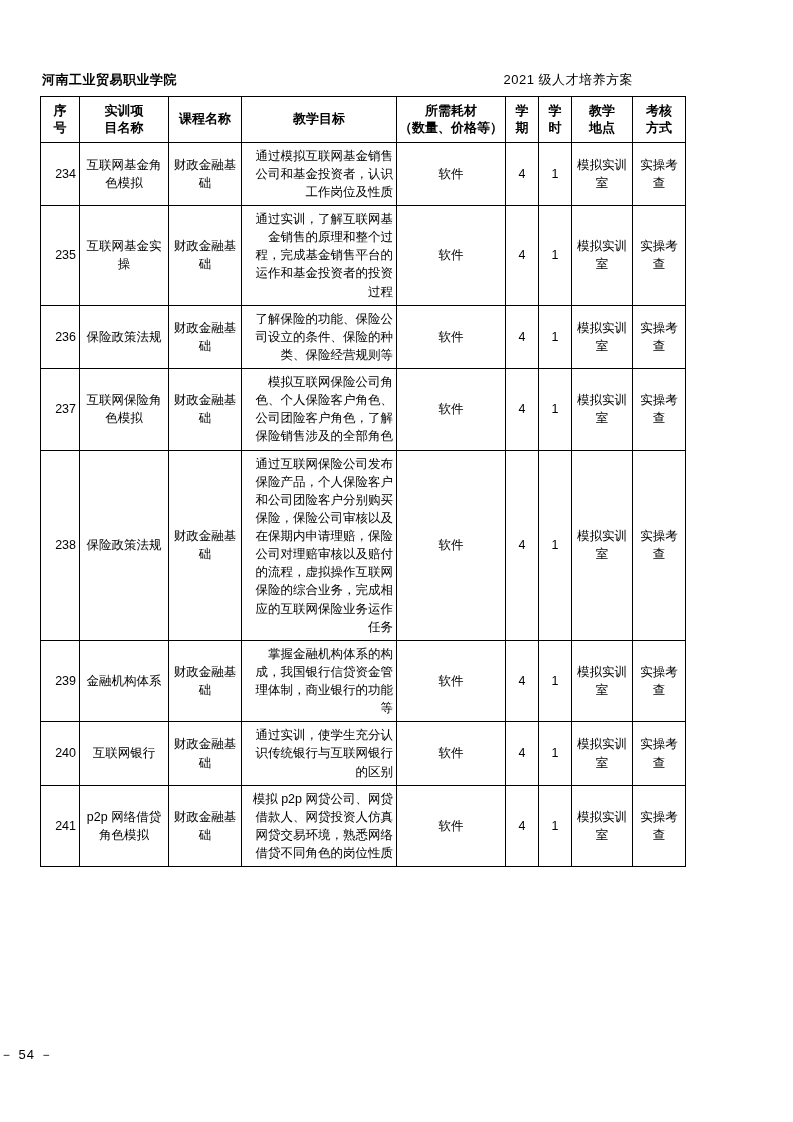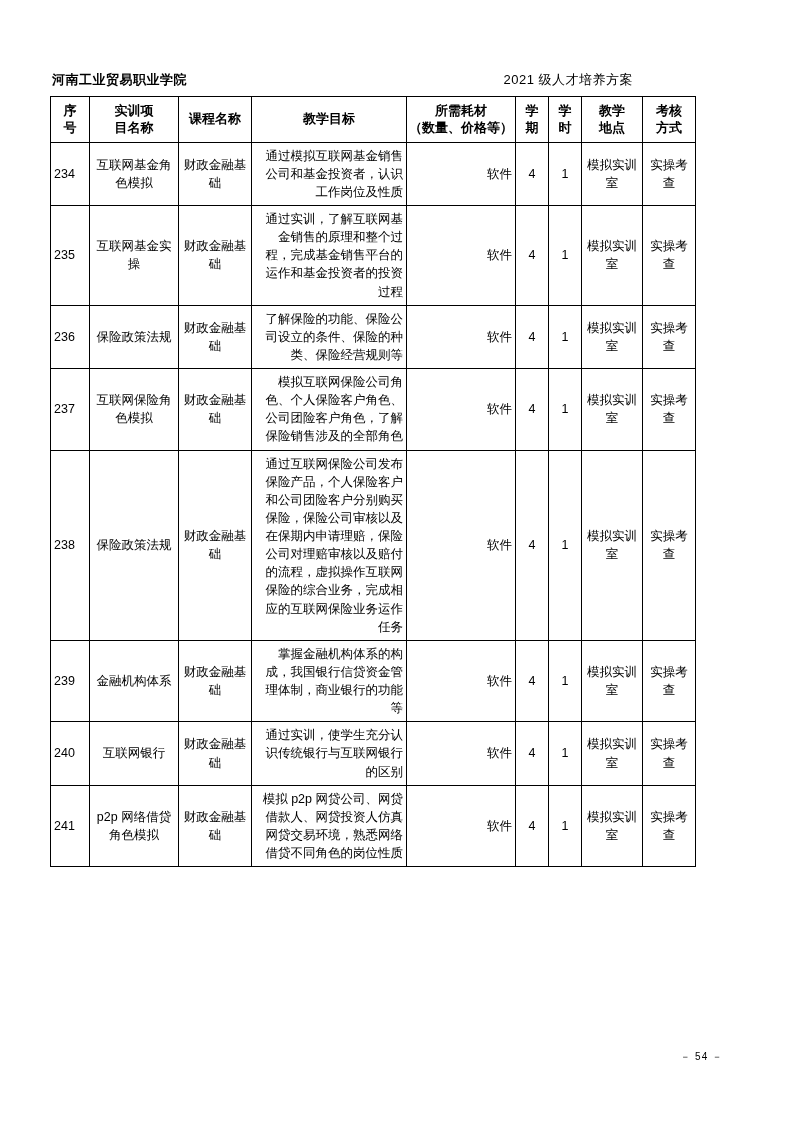--- a/index.html
+++ b/index.html
@@ -12,21 +12,21 @@
     height: 1122px;
     font-family: "Liberation Serif", "DejaVu Serif", serif;
     color: #000000;
     position: relative;
   }
   .page {
     position: relative;
     width: 723px;
     height: 1122px;
     box-sizing: border-box;
-    padding: 72px 88px 0 50px;
+    padding: 72px 88px 0 40px;
   }
   .header {
     display: flex;
     justify-content: space-between;
     align-items: flex-end;
     font-size: 13px;
     line-height: 1.2;
     margin-bottom: 8px;
     padding: 0 2px;
   }
@@ -51,47 +51,47 @@
     font-size: 12.5px;
     line-height: 1.45;
     padding: 4px 3px;
   }
   table.plan th {
     text-align: center;
     font-weight: bold;
     font-size: 13px;
     padding: 5px 2px;
   }
-  .c-seq    { width: 34px;  text-align: left; }
+  .c-seq    { width: 34px;  text-align: right; }
   .c-proj   { width: 84px;  text-align: center; }
   .c-course { width: 68px;  text-align: center; }
   .c-goal   { width: 150px; text-align: left; margin-left: 48px; }
-  .c-mat    { width: 104px; text-align: right; }
+  .c-mat    { width: 104px; text-align: center; }
   .c-term   { width: 28px;  text-align: center; }
   .c-hours  { width: 28px;  text-align: center; }
   .c-place  { width: 56px;  text-align: center; margin-top: 37px; }
   .c-exam   { width: 48px;  text-align: center; }
 
   .goal-cell {
     text-align: right;
     padding-left: 5px;
     padding-right: 4px;
   }
   .two-line {
     display: block;
     line-height: 1.35;
   }
   .footer {
     position: absolute;
     left: 0;
     right: 0;
     bottom: 58px;
-    text-align: right;
-    font-family: "Liberation Sans", "DejaVu Sans", sans-serif;
-    font-size: 10px;
+    text-align: left;
+    font-family: "Liberation Sans", "DejaVu Sans", sans-serif;
+    font-size: 13px;
     letter-spacing: 1px;
   }
 </style>
 </head>
 <body>
 
 <div class="page">
 
   <div class="header">
     <div class="header-left">河南工业贸易职业学院</div>

